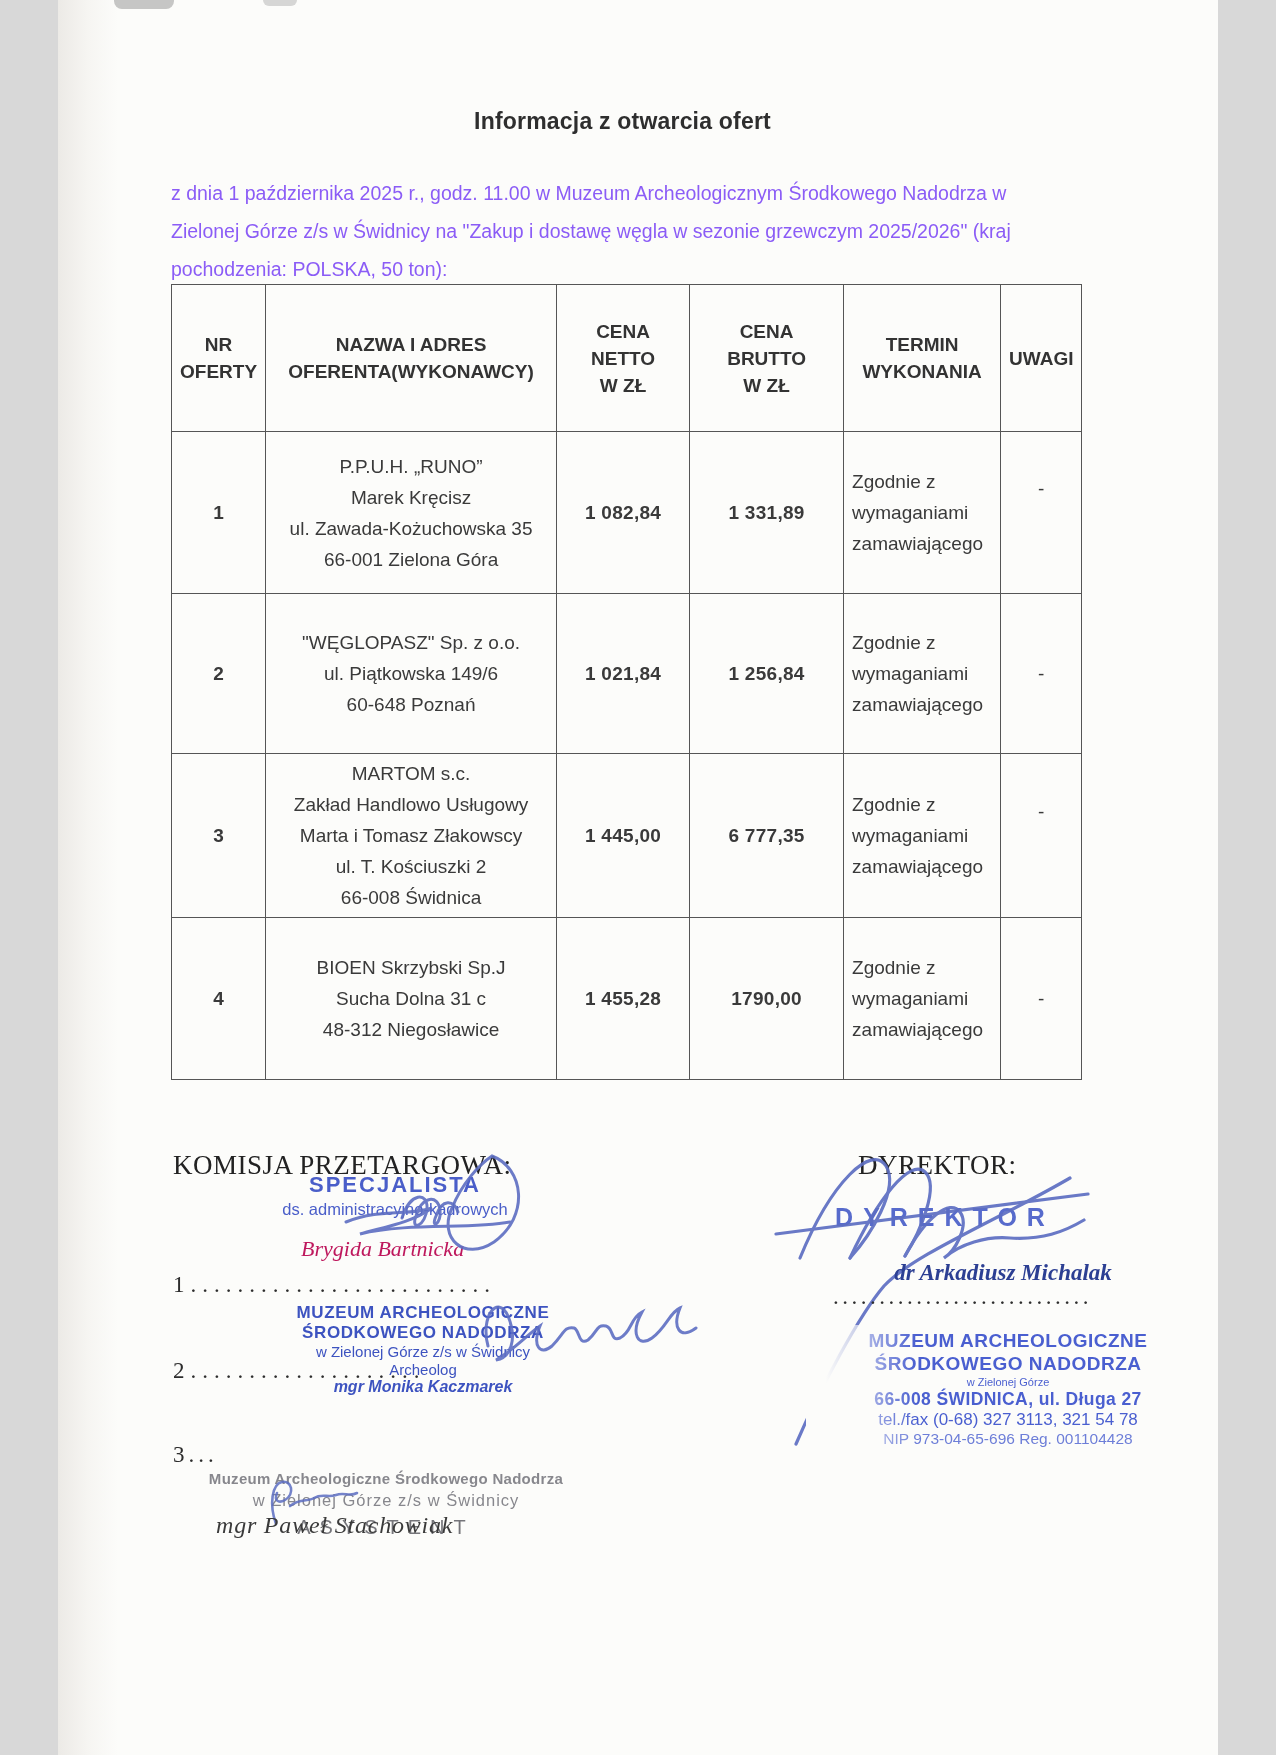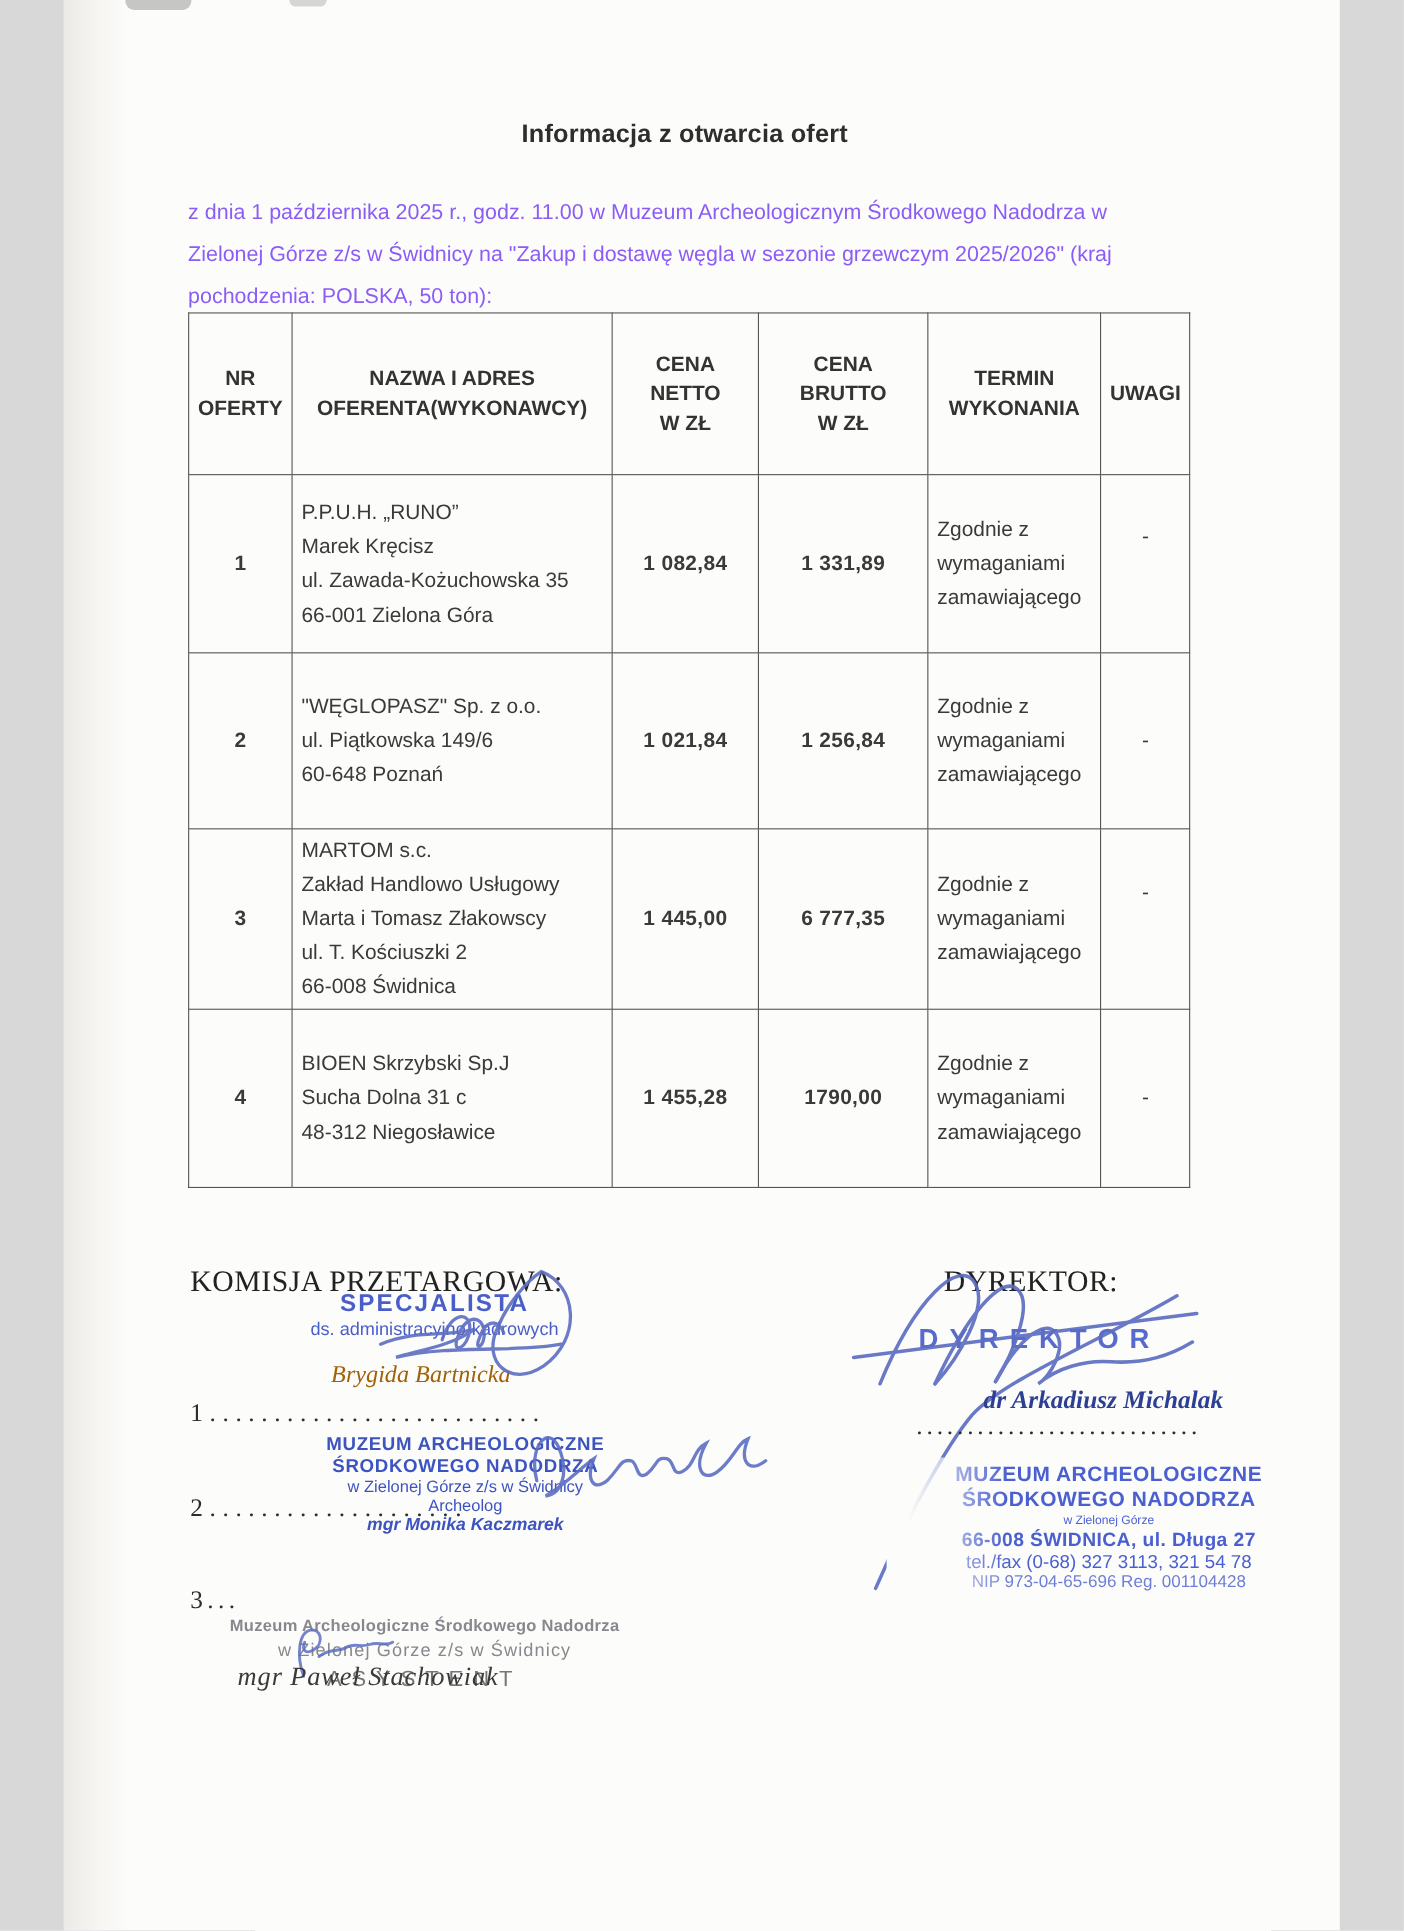--- a/index.html
+++ b/index.html
@@ -47,21 +47,21 @@
     padding:4px 8px;
     vertical-align:middle;
     white-space:pre-wrap;
     font-size:19px;color:#3a3a3a;
   }
   table.offers th{
     font-weight:bold;text-align:center;line-height:27px;color:#333;
     height:138px;
   }
   td.nr{ text-align:center;font-weight:bold; }
-  td.name{ text-align:left;line-height:31px;padding-left:12px; }
+  td.name{ text-align:center;line-height:31px;padding-left:12px; }
   td.price{ text-align:center;font-weight:bold;letter-spacing:.3px; }
   td.termin{ text-align:left;line-height:31px;padding-left:12px; }
   td.uwagi{ text-align:center; }
   td.uwagi .up{ position:relative;top:-24px;display:inline-block; }
 
   .sig-heading{
     position:absolute;font-family:"Liberation Serif","DejaVu Serif",serif;
     font-size:27px;color:#222;letter-spacing:.5px;
   }
   .dots-line{
@@ -71,21 +71,21 @@
 
   .stamp{ position:absolute;text-align:center;line-height:1.16; }
   .stamp .ln{ display:block; }
 
   .stamp-spec{ left:212px;top:1172px;width:250px;color:#4a5ec9; }
   .stamp-spec .l1{ font-size:22px;font-weight:bold;letter-spacing:2px; }
   .stamp-spec .l2{ font-size:16.5px;margin-top:2px; }
   .stamp-name-bartnicka{
     position:absolute;left:243px;top:1236px;
     font-family:"Liberation Serif","DejaVu Serif",serif;
-    font-style:italic;font-size:22px;color:#a16207;
+    font-style:italic;font-size:22px;color:#be185d;
   }
 
   .stamp-museum{ left:215px;top:1303px;width:300px;color:#3d53c0; }
   .stamp-museum .l1,.stamp-museum .l2{ font-size:17px;font-weight:bold;letter-spacing:.6px; }
   .stamp-museum .l3{ font-size:15px;margin-top:1px; }
   .stamp-museum .l4{ font-size:15px; }
   .stamp-museum .l5{ font-size:16px;font-style:italic;font-weight:bold; }
 
   .stamp-asystent{ left:138px;top:1428px;width:380px;color:#73737a;opacity:.85; }
   .stamp-asystent .l1{ font-size:15px;font-weight:bold;letter-spacing:.3px;filter:blur(.3px);margin-top:42px; }

